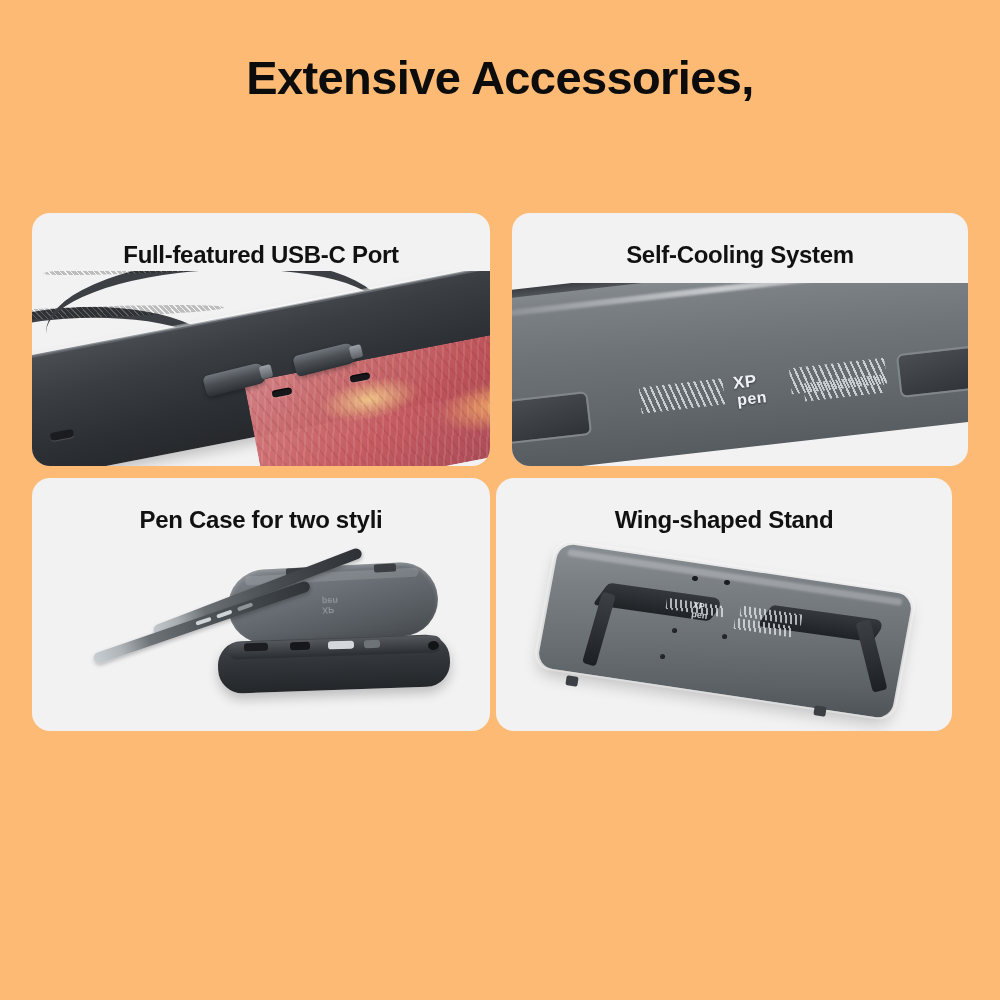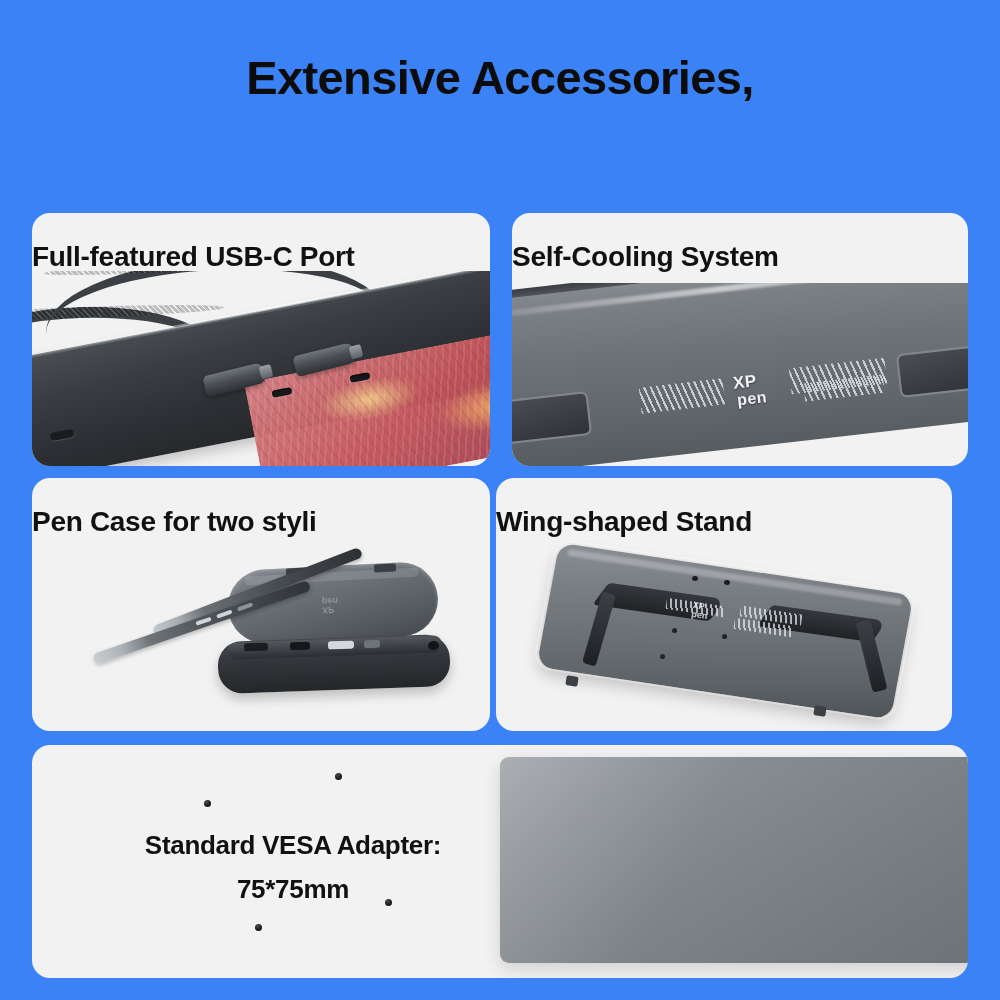--- a/index.html
+++ b/index.html
@@ -5,21 +5,21 @@
   * { box-sizing: border-box; margin: 0; padding: 0; }
   html, body {
     width: 1000px; height: 1000px;
     background: #ffffff;
     font-family: "Liberation Sans", sans-serif;
     overflow: hidden;
   }
   #page {
     position: relative;
     width: 1000px; height: 1000px;
-    background: #3b82f6;
+    background: #fdba74;
   }
 
   
   .headline {
     position: absolute;
     left: 0; top: 48px;
     width: 1000px;
     text-align: center;
     color: #0c0c0c;
     font-weight: 700;
@@ -32,24 +32,24 @@
   
   .card {
     position: absolute;
     background: #f2f2f2;
     border-radius: 18px;
     overflow: hidden;
   }
   .card-title {
     position: absolute;
     left: 0; width: 100%;
-    text-align: left;
+    text-align: center;
     color: #111111;
     font-weight: 700;
-    font-size: 28px;
+    font-size: 24px;
     letter-spacing: -0.3px;
     z-index: 6;
   }
 
   
   #card-usbc    { left: 32px;  top: 213px; width: 458px; height: 253px; }
   #card-cooling { left: 512px; top: 213px; width: 456px; height: 253px; }
   #card-pencase { left: 32px;  top: 478px; width: 458px; height: 253px; }
   #card-stand   { left: 496px; top: 478px; width: 456px; height: 253px; }
   #card-vesa    { left: 32px;  top: 745px; width: 936px; height: 233px; }
@@ -565,27 +565,14 @@
         <div class="stand-hole" id="sh-2"></div>
         <div class="screw" id="sc-1"></div>
         <div class="screw" id="sc-2"></div>
         <div class="screw" id="sc-3"></div>
         <div class="stand-foot" id="sf-1"></div>
         <div class="stand-foot" id="sf-2"></div>
       </div>
     </div>
   </section>
 
-  <section class="card" id="card-vesa">
-    <div class="vesa-text">
-      <span class="ln">Standard VESA Adapter:</span>
-      <span class="ln">75*75mm</span>
-    </div>
-    <div class="stage">
-      <div class="vesa-plate"></div>
-      <div class="vhole" id="vh-1"></div>
-      <div class="vhole" id="vh-2"></div>
-      <div class="vhole" id="vh-3"></div>
-      <div class="vhole" id="vh-4"></div>
-    </div>
-  </section>
 
 </div>
 
 </body></html>

